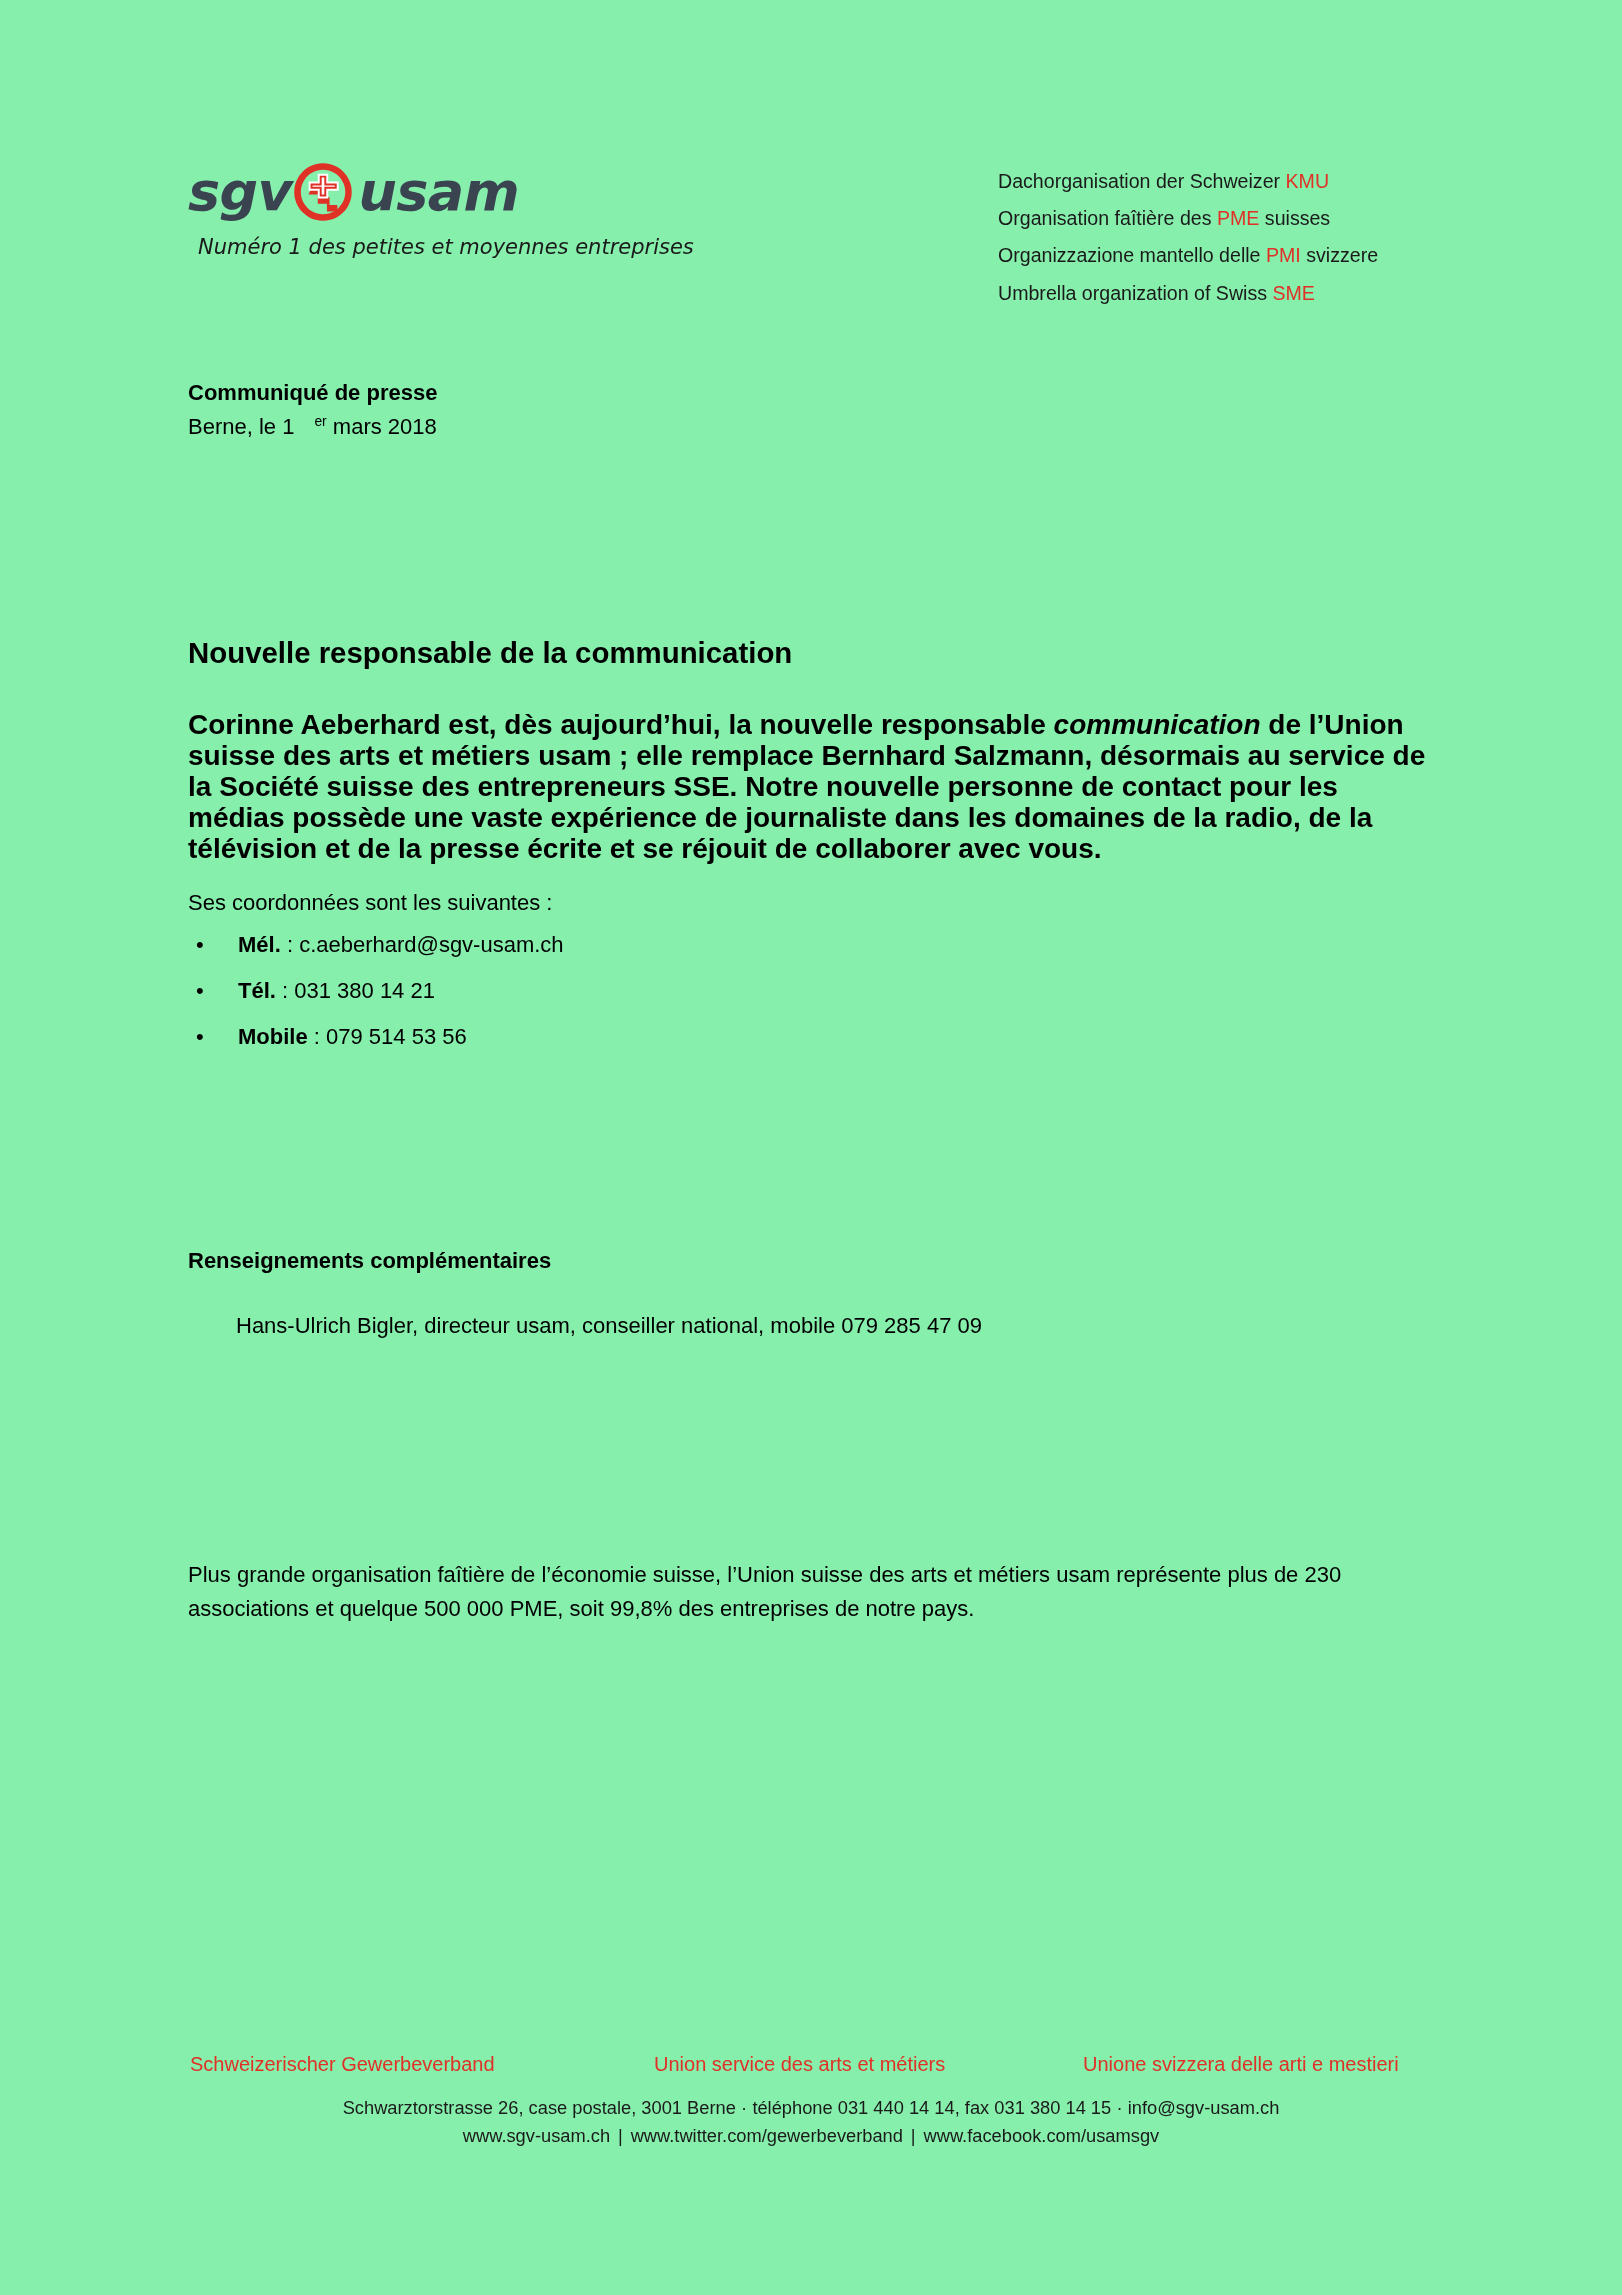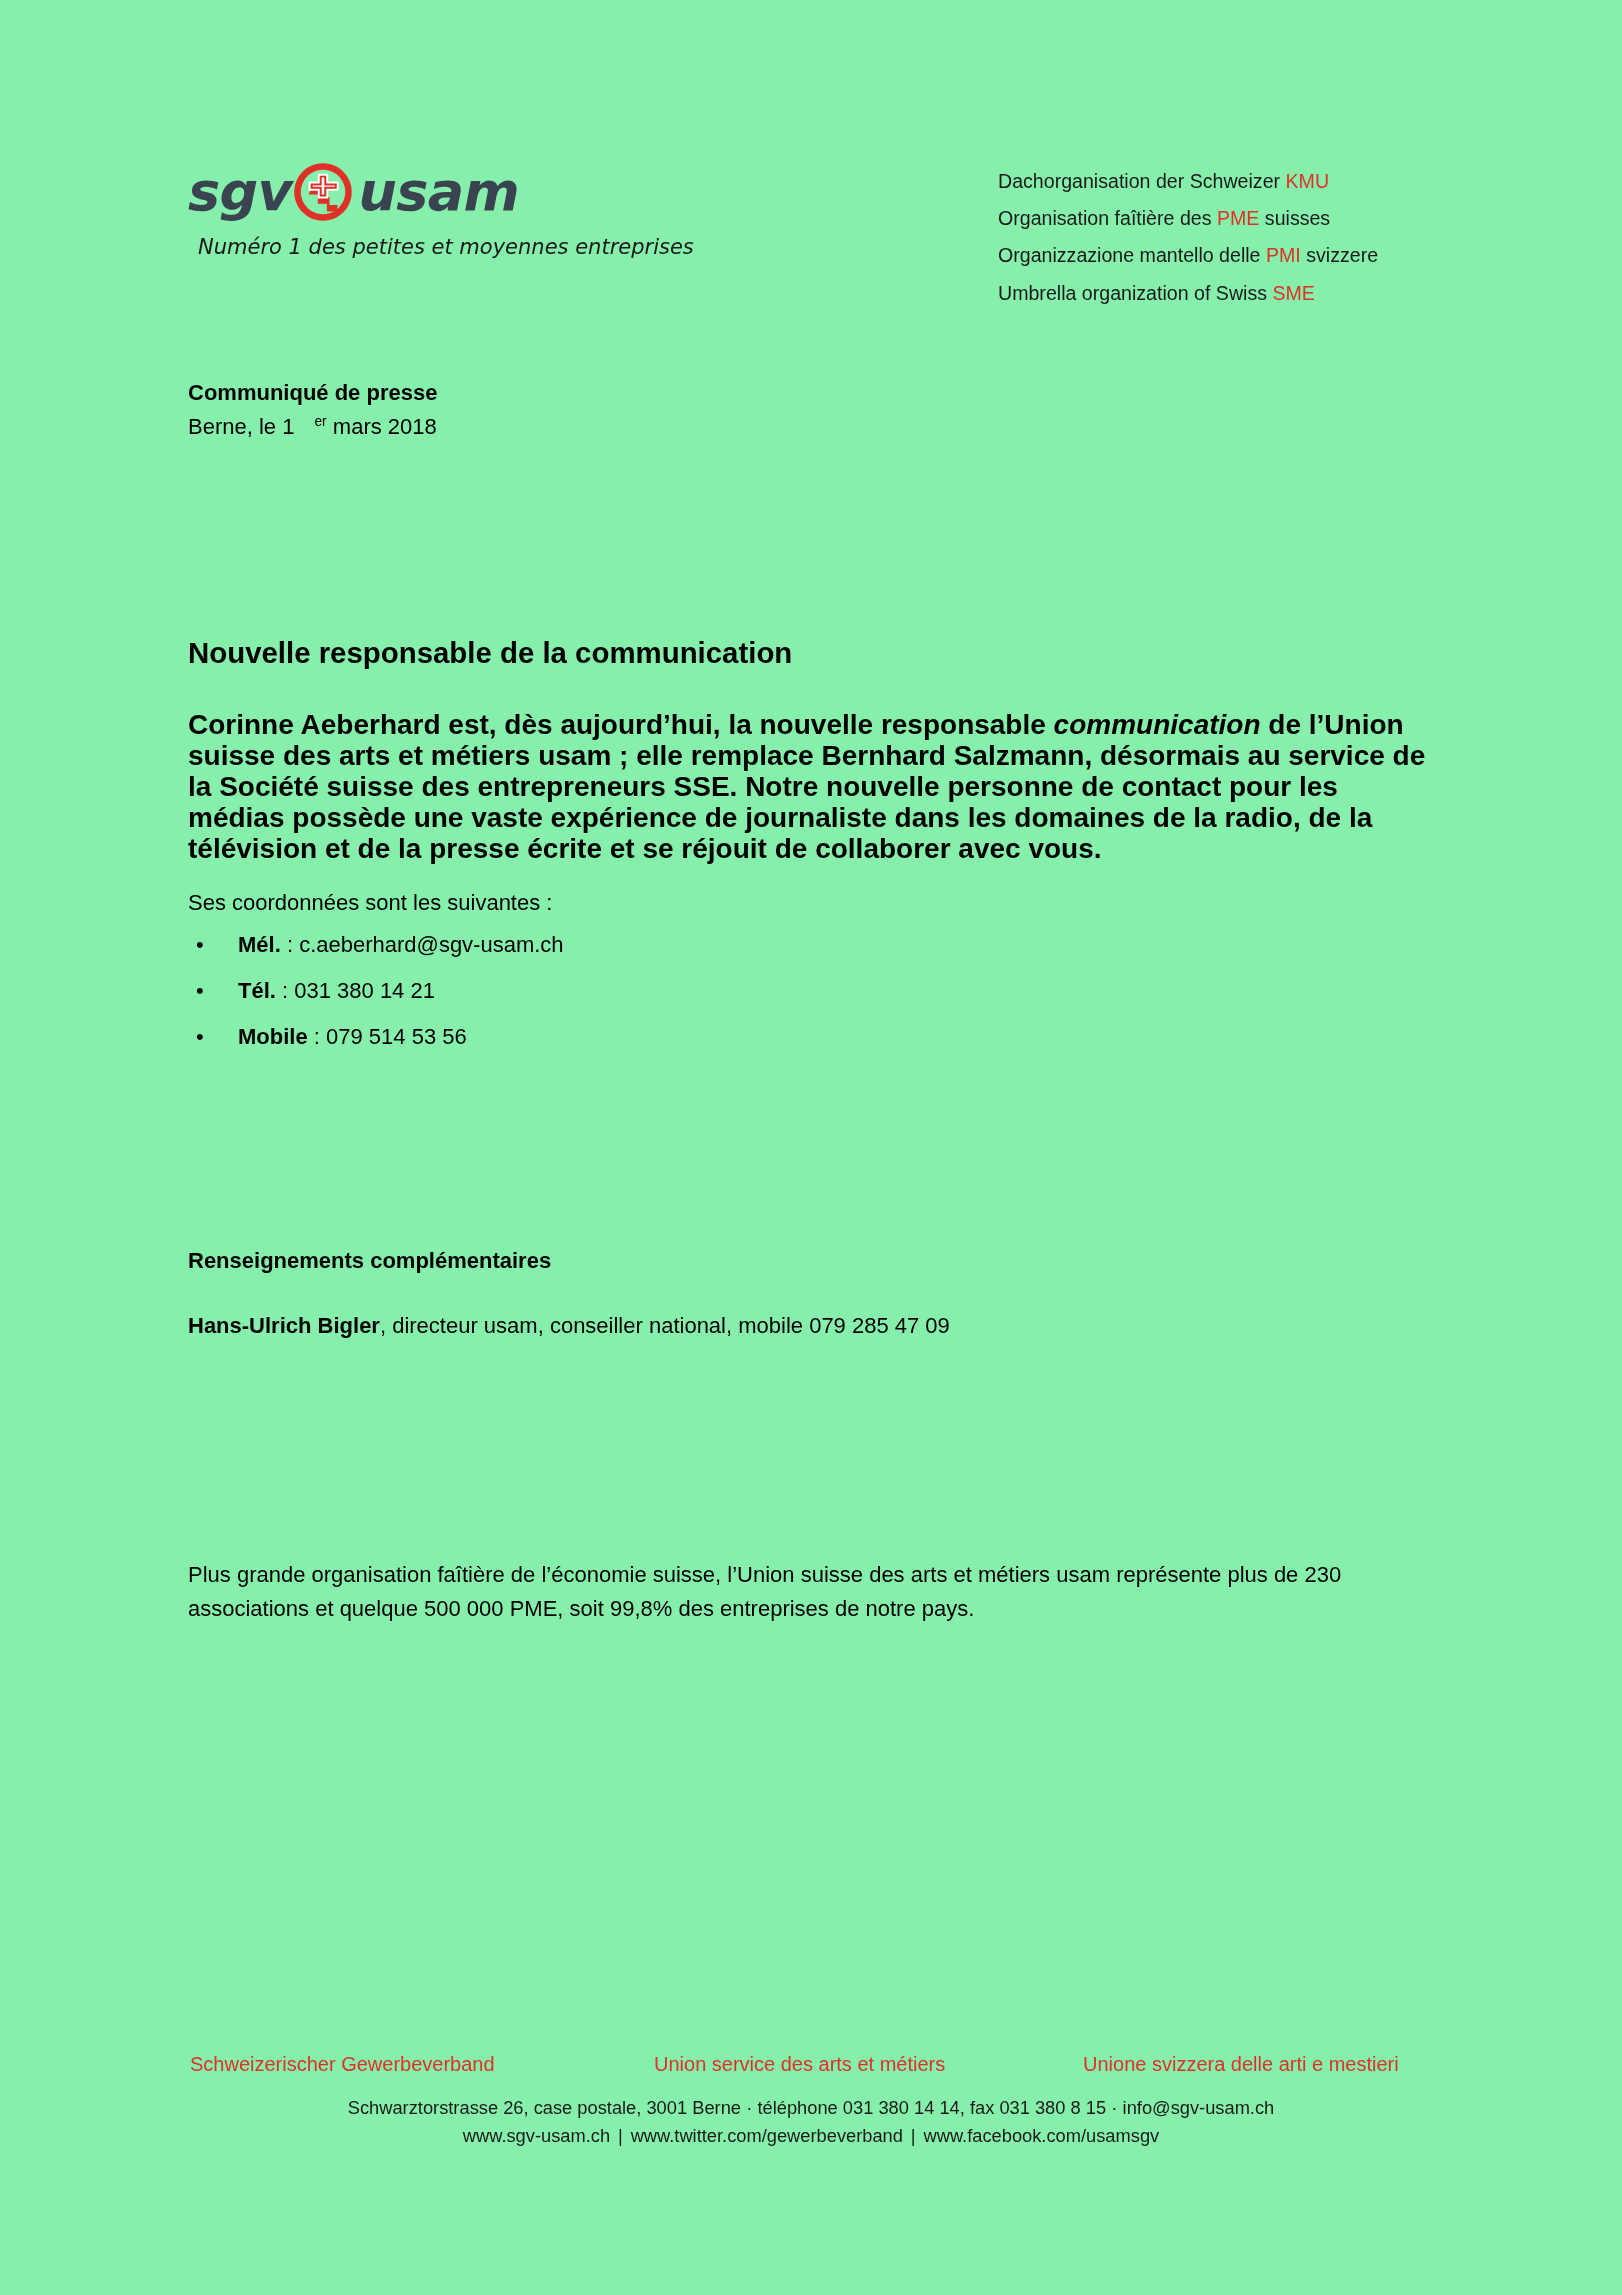--- a/index.html
+++ b/index.html
@@ -185,21 +185,21 @@
   }
 
   .contact-person {
     position: absolute;
     top: 1288px;
     left: 0;
     font-size: 22px;
     line-height: 31px;
     white-space: nowrap;
   }
-  .contact-person .name { font-weight: 700; }
+  .contact-person .name { font-weight: 400; margin-left: 48px; }
 
   .boilerplate {
     position: absolute;
     top: 1536px;
     left: 0;
     width: 1247px;
     font-size: 22px;
     line-height: 34px;
   }
 
@@ -318,21 +318,21 @@
 
   <div class="footer">
 
     <div class="footer-orgs">
       <span class="org org-1">Schweizerischer Gewerbeverband</span>
       <span class="org org-2">Union service des arts et métiers</span>
       <span class="org org-3">Unione svizzera delle arti e mestieri</span>
     </div>
 
     <div class="footer-address">
-      <span>Schwarztorstrasse 26, case postale, 3001 Berne</span><span class="sep">·</span><span>téléphone 031 380 14 14, fax 031 380 8 15</span><span class="sep">·</span><span>info@sgv-usam.ch</span>
+      <span>Schwarztorstrasse 26, case postale, 3001 Berne</span><span class="sep">·</span><span>téléphone 031 440 14 14, fax 031 380 14 15</span><span class="sep">·</span><span>info@sgv-usam.ch</span>
     </div>
 
     <div class="footer-links">
       <span>www.sgv-usam.ch</span><span class="pipe">|</span><span>www.twitter.com/gewerbeverband</span><span class="pipe">|</span><span>www.facebook.com/usamsgv</span>
     </div>
 
   </div>
 
 </div>
 

